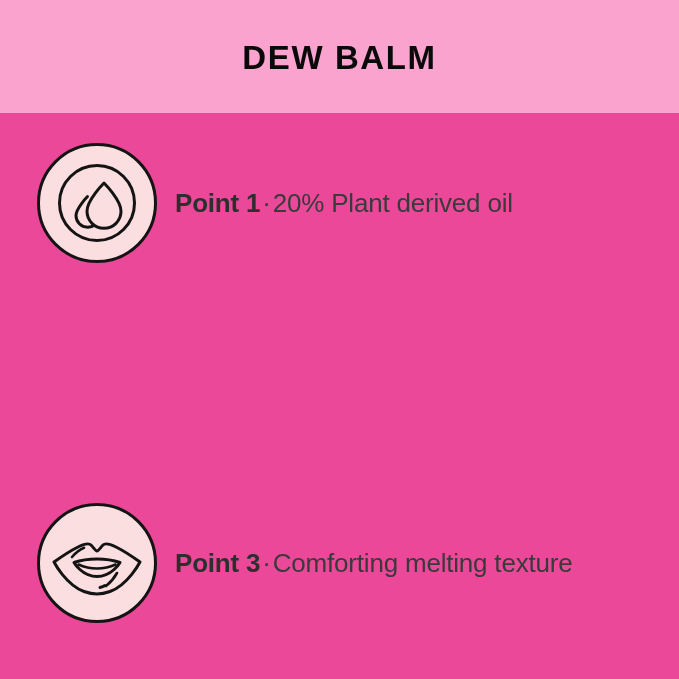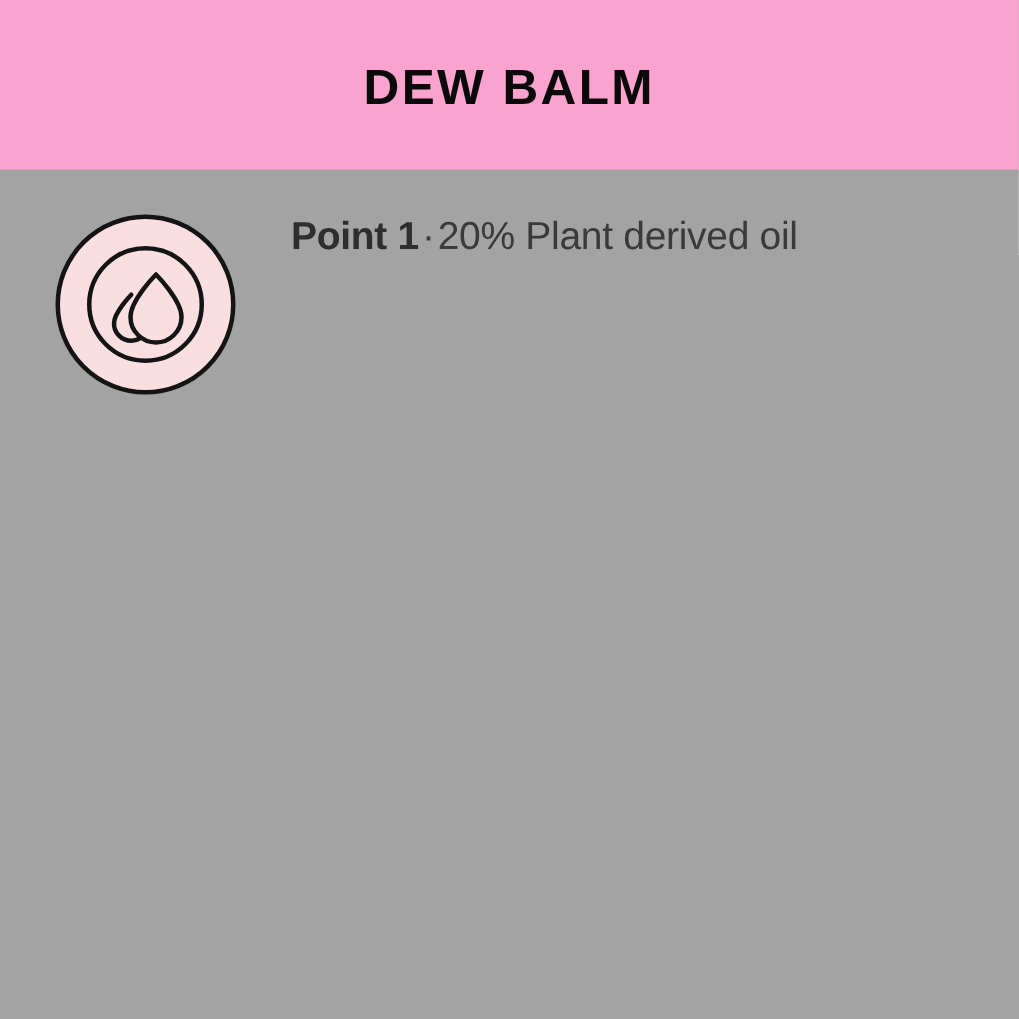--- a/index.html
+++ b/index.html
@@ -10,21 +10,21 @@
     width: 679px;
     height: 679px;
     background: #ffffff;
     font-family: "Liberation Sans", sans-serif;
     overflow: hidden;
   }
   .page {
     position: relative;
     width: 679px;
     height: 679px;
-    background: #a3a3a3;
+    background: #ec4899;
     box-sizing: border-box;
   }
 
   
   .header {
     position: absolute;
     left: 0;
     top: 0;
     width: 679px;
     height: 113px;
@@ -51,22 +51,21 @@
     top: 113px;
     width: 679px;
     height: 566px;
   }
   .point-row {
     position: absolute;
     left: 37px;
     width: 620px;
     height: 120px;
     display: flex;
-    align-items: flex-start;
-    gap: 19px;
+    align-items: center;
   }
   .point-row.r1 { top: 30px; }
   .point-row.r2 { top: 210px; }
   .point-row.r3 { top: 390px; }
 
   .icon-circle {
     position: relative;
     width: 120px;
     height: 120px;
     flex: 0 0 120px;
@@ -135,15 +134,50 @@
                    C73.4 82.3 81.0 74.7 81.0 65.3
                    C81.0 54.0 64.0 37.0 64.0 37.0 Z" fill="#fbdfe0" stroke="#141414" stroke-width="3" stroke-linejoin="round"></path>
         </svg>
       </div>
       <div class="point-text">
         <span class="point-label">Point 1</span><span class="point-sep">·</span><span class="point-desc">20% Plant derived oil</span>
       </div>
     </div>
 
 
+    <div class="point-row r3">
+      <div class="icon-circle fill-pink">
+        <svg class="icon-svg" width="114" height="114" viewBox="0 0 114 114">
+
+          <path d="M14.0 56.0
+                   C14.0 56.0 28.0 46.0 38.0 41.0
+                   C44.0 38.0 48.5 36.5 51.0 39.0
+                   C53.5 41.5 55.5 45.0 57.0 45.0
+                   C58.5 45.0 60.5 41.5 63.0 39.0
+                   C65.5 36.5 70.0 38.0 76.0 41.0
+                   C86.0 46.0 100.0 56.0 100.0 56.0
+                   C100.0 56.0 88.0 79.0 70.0 85.5
+                   C63.0 88.0 57.0 88.0 57.0 88.0
+                   C57.0 88.0 51.0 88.0 44.0 85.5
+                   C26.0 79.0 14.0 56.0 14.0 56.0 Z" fill="#fbdfe0" stroke="#141414" stroke-width="3" stroke-linejoin="round"></path>
+
+          <path d="M34.0 56.5
+                   C34.0 56.5 44.0 53.0 57.0 53.0
+                   C70.0 53.0 80.0 56.5 80.0 56.5
+                   C80.0 56.5 72.0 70.5 57.0 70.5
+                   C42.0 70.5 34.0 56.5 34.0 56.5 Z" fill="#fbdfe0" stroke="#141414" stroke-width="3" stroke-linejoin="round"></path>
+
+          <path d="M38.5 58.5 C38.5 58.5 47.0 62.5 57.0 62.5 C67.0 62.5 75.5 58.5 75.5 58.5" fill="none" stroke="#141414" stroke-width="2.6" stroke-linecap="round"></path>
+
+          <path d="M32.0 51.0 C35.5 47.0 40.0 43.5 44.0 41.8" fill="none" stroke="#141414" stroke-width="2.6" stroke-linecap="round"></path>
+
+          <path d="M66.0 80.0 C70.5 76.5 74.5 71.5 77.0 67.0" fill="none" stroke="#141414" stroke-width="2.6" stroke-linecap="round"></path>
+
+          <path d="M60.0 81.5 C61.8 81.0 63.4 80.4 64.8 79.6" fill="none" stroke="#141414" stroke-width="3" stroke-linecap="round"></path>
+        </svg>
+      </div>
+      <div class="point-text">
+        <span class="point-label">Point 3</span><span class="point-sep">·</span><span class="point-desc">Comforting melting texture</span>
+      </div>
+    </div>
 
   </div>
 </div>
 
 </body></html>

